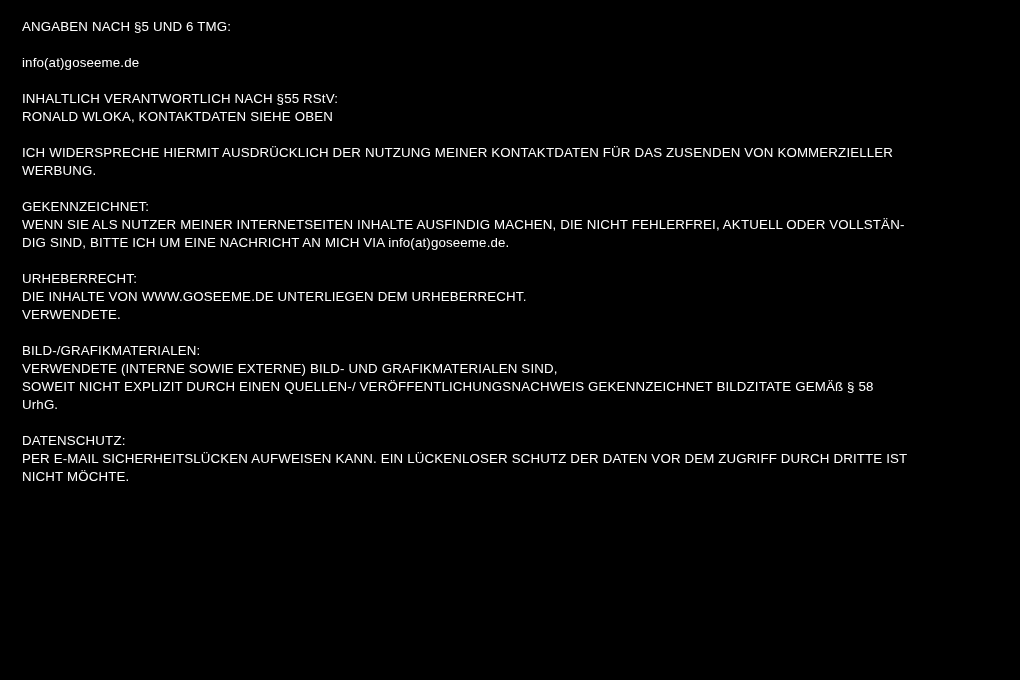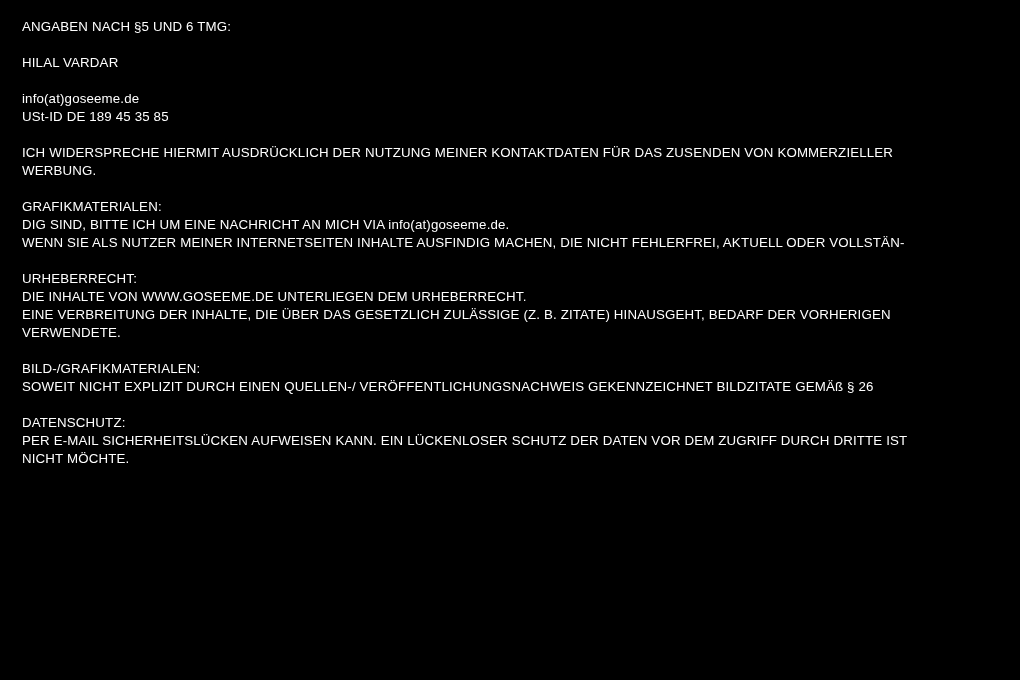--- a/index.html
+++ b/index.html
@@ -43,51 +43,54 @@
 <body>
 
 <div class="page">
   <div class="imprint">
 
     <div class="block">
       <span class="line">ANGABEN NACH §5 UND 6 TMG:</span>
     </div>
 
     <div class="block">
-      <span class="line">HILAL VARDAR</span>
     </div>
 
 
     <div class="block">
       <span class="line">info(at)goseeme.de</span>
-      <span class="line">USt-ID DE 189 45 35 85</span>
     </div>
 
+    <div class="block">
+      <span class="line">INHALTLICH VERANTWORTLICH NACH §55 RStV:</span>
+      <span class="line">RONALD WLOKA, KONTAKTDATEN SIEHE OBEN</span>
+    </div>
 
     <div class="block">
       <span class="line">ICH WIDERSPRECHE HIERMIT AUSDRÜCKLICH DER NUTZUNG MEINER KONTAKTDATEN FÜR DAS ZUSENDEN VON KOMMERZIELLER</span>
       <span class="line">WERBUNG.</span>
     </div>
 
     <div class="block">
-      <span class="line">GRAFIKMATERIALEN:</span>
+      <span class="line">GEKENNZEICHNET:</span>
+      <span class="line">WENN SIE ALS NUTZER MEINER INTERNETSEITEN INHALTE AUSFINDIG MACHEN, DIE NICHT FEHLERFREI, AKTUELL ODER VOLLSTÄN-</span>
       <span class="line">DIG SIND, BITTE ICH UM EINE NACHRICHT AN MICH VIA info(at)goseeme.de.</span>
-      <span class="line">WENN SIE ALS NUTZER MEINER INTERNETSEITEN INHALTE AUSFINDIG MACHEN, DIE NICHT FEHLERFREI, AKTUELL ODER VOLLSTÄN-</span>
     </div>
 
     <div class="block">
       <span class="line">URHEBERRECHT:</span>
       <span class="line">DIE INHALTE VON WWW.GOSEEME.DE UNTERLIEGEN DEM URHEBERRECHT.</span>
-      <span class="line">EINE VERBREITUNG DER INHALTE, DIE ÜBER DAS GESETZLICH ZULÄSSIGE (Z. B. ZITATE) HINAUSGEHT, BEDARF DER VORHERIGEN</span>
       <span class="line">VERWENDETE.</span>
     </div>
 
     <div class="block">
       <span class="line">BILD-/GRAFIKMATERIALEN:</span>
-      <span class="line">SOWEIT NICHT EXPLIZIT DURCH EINEN QUELLEN-/ VERÖFFENTLICHUNGSNACHWEIS GEKENNZEICHNET BILDZITATE GEMÄß § 26</span>
+      <span class="line">VERWENDETE (INTERNE SOWIE EXTERNE) BILD- UND GRAFIKMATERIALEN SIND,</span>
+      <span class="line">SOWEIT NICHT EXPLIZIT DURCH EINEN QUELLEN-/ VERÖFFENTLICHUNGSNACHWEIS GEKENNZEICHNET BILDZITATE GEMÄß § 58</span>
+      <span class="line">UrhG.</span>
     </div>
 
     <div class="block">
       <span class="line">DATENSCHUTZ:</span>
       <span class="line">PER E-MAIL SICHERHEITSLÜCKEN AUFWEISEN KANN. EIN LÜCKENLOSER SCHUTZ DER DATEN VOR DEM ZUGRIFF DURCH DRITTE IST</span>
       <span class="line">NICHT MÖCHTE.</span>
     </div>
 
   </div>
 </div>

